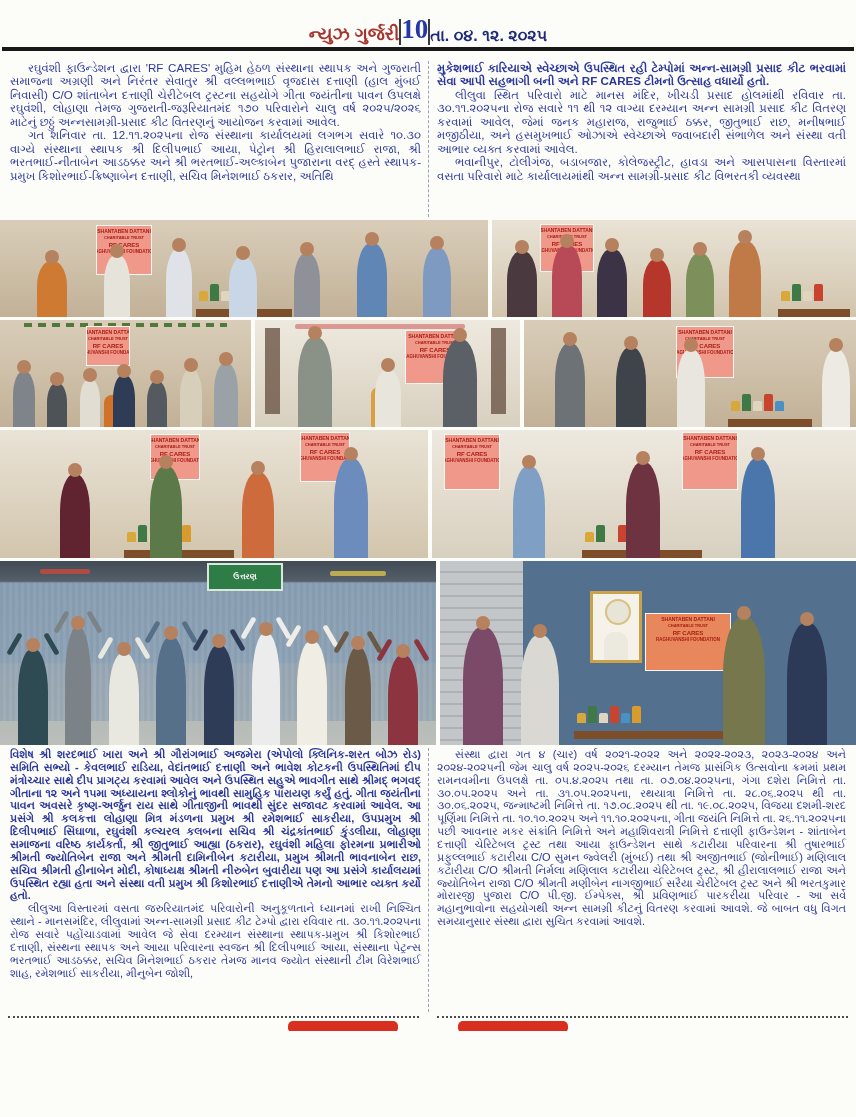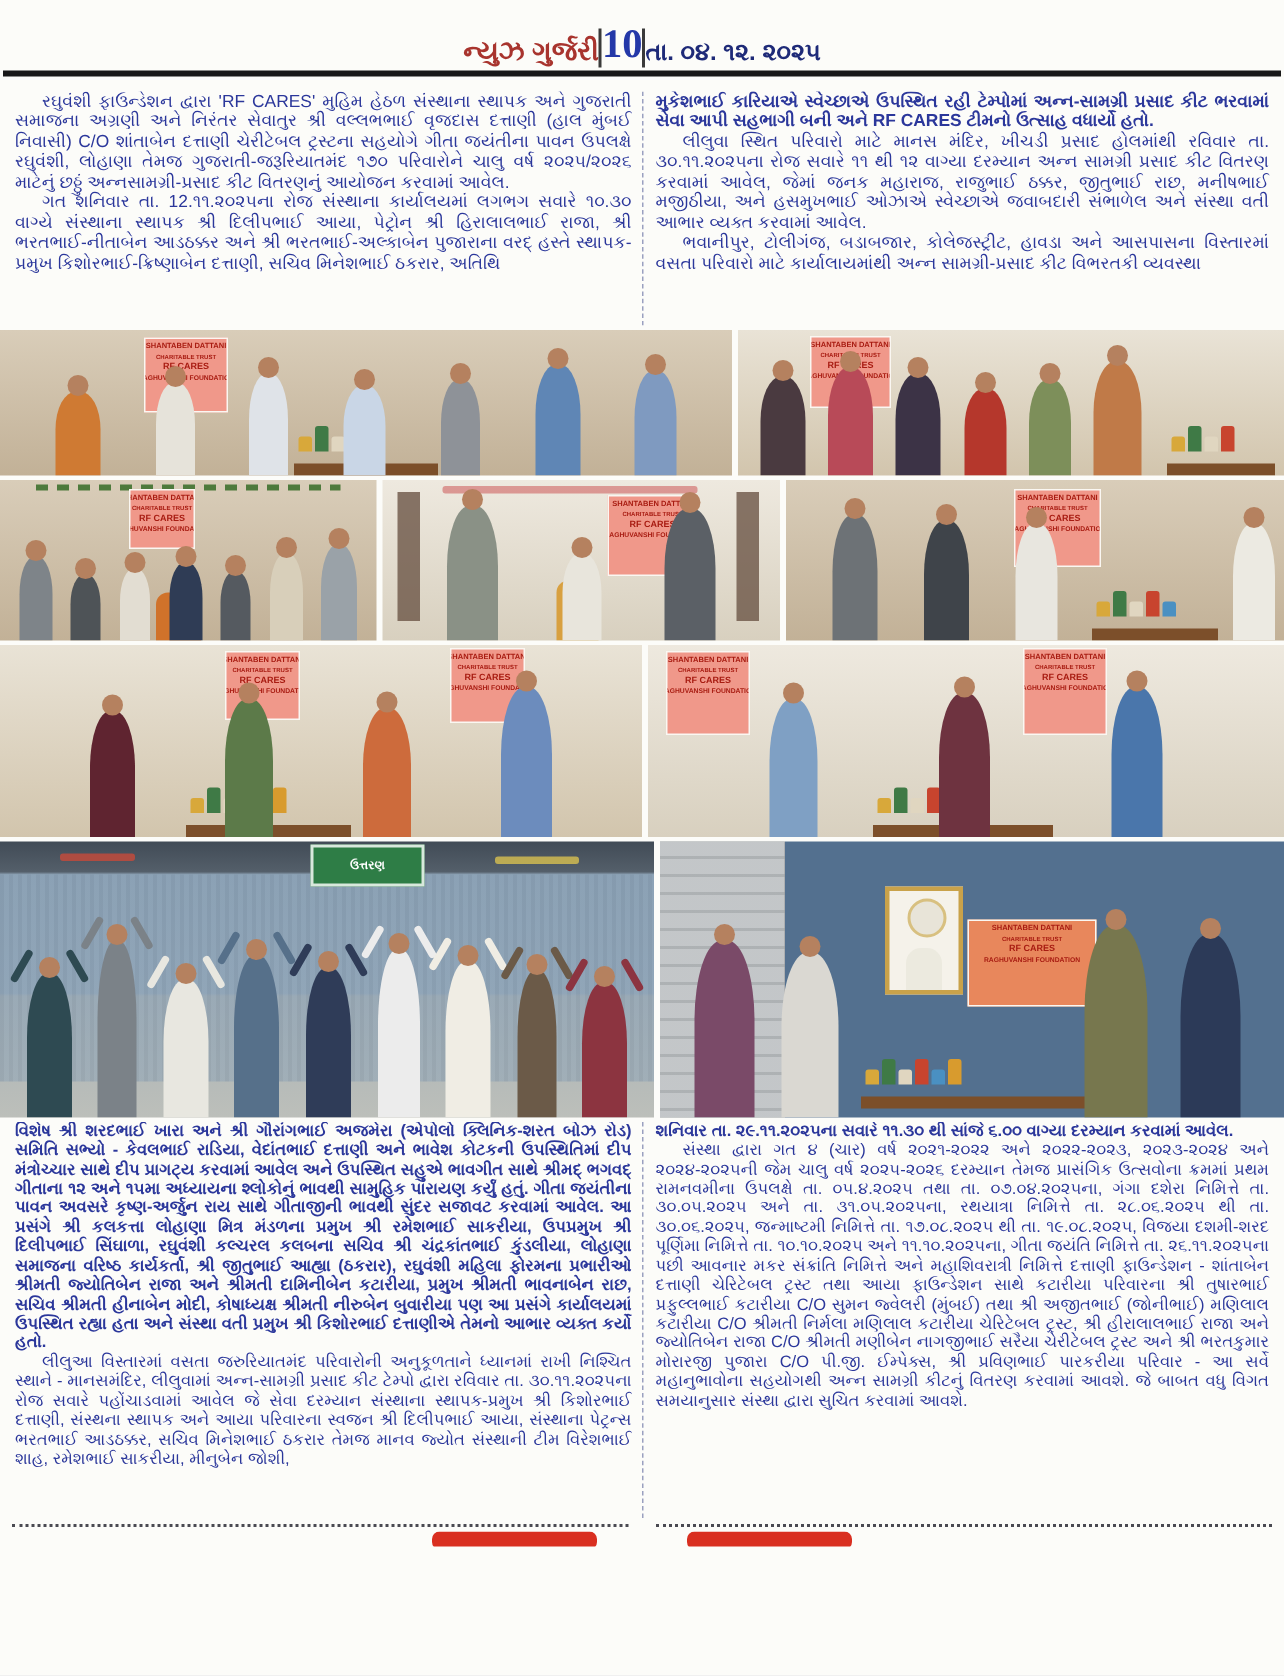--- a/index.html
+++ b/index.html
@@ -342,21 +342,20 @@
         </div>
       </div>
   </div>
 
   <div class="cols bottomtext">
     <div class="col left">
       <p class="noind">વિશેષ શ્રી શરદભાઈ ખારા અને શ્રી ગૌરાંગભાઈ અજમેરા (એપોલો ક્લિનિક-શરત બોઝ રોડ) સમિતિ સભ્યો - કેવલભાઈ રાડિયા, વેદાંતભાઈ દત્તાણી અને ભાવેશ કોટકની ઉપસ્થિતિમાં દીપ મંત્રોચ્ચાર સાથે દીપ પ્રાગટ્ય કરવામાં આવેલ અને ઉપસ્થિત સહુએ ભાવગીત સાથે શ્રીમદ્ ભગવદ્ ગીતાના ૧૨ અને ૧૫મા અધ્યાયના શ્લોકોનું ભાવથી સામુહિક પારાયણ કર્યું હતું. ગીતા જયંતીના પાવન અવસરે કૃષ્ણ-અર્જુન રાય સાથે ગીતાજીની ભાવથી સુંદર સજાવટ કરવામાં આવેલ. આ પ્રસંગે શ્રી કલકત્તા લોહાણા મિત્ર મંડળના પ્રમુખ શ્રી રમેશભાઈ સાકરીયા, ઉપપ્રમુખ શ્રી દિલીપભાઈ સિંઘાળા, રઘુવંશી કલ્ચરલ કલબના સચિવ શ્રી ચંદ્રકાંતભાઈ કુંડલીયા, લોહાણા સમાજના વરિષ્ઠ કાર્યકર્તા, શ્રી જીતુભાઈ આહ્યા (ઠકરાર), રઘુવંશી મહિલા ફોરમના પ્રભારીઓ શ્રીમતી જ્યોતિબેન રાજા અને શ્રીમતી દામિનીબેન કટારીયા, પ્રમુખ શ્રીમતી ભાવનાબેન રાછ, સચિવ શ્રીમતી હીનાબેન મોદી, કોષાધ્યક્ષ શ્રીમતી નીરુબેન બુવારીયા પણ આ પ્રસંગે કાર્યાલયમાં ઉપસ્થિત રહ્યા હતા અને સંસ્થા વતી પ્રમુખ શ્રી કિશોરભાઈ દત્તાણીએ તેમનો આભાર વ્યક્ત કર્યો હતો.</p>
       <p>લીલુઆ વિસ્તારમાં વસતા જરુરિયાતમંદ પરિવારોની અનુકૂળતાને ધ્યાનમાં રાખી નિશ્ચિત સ્થાને - માનસમંદિર, લીલુવામાં અન્ન-સામગ્રી પ્રસાદ કીટ ટેમ્પો દ્વારા રવિવાર તા. ૩૦.૧૧.૨૦૨૫ના રોજ સવારે પહોંચાડવામાં આવેલ જે સેવા દરમ્યાન સંસ્થાના સ્થાપક-પ્રમુખ શ્રી કિશોરભાઈ દત્તાણી, સંસ્થના સ્થાપક અને આયા પરિવારના સ્વજન શ્રી દિલીપભાઈ આયા, સંસ્થાના પેટ્રન્સ ભરતભાઈ આડઠક્કર, સચિવ મિનેશભાઈ ઠકરાર તેમજ માનવ જ્યોત સંસ્થાની ટીમ વિરેશભાઈ શાહ, રમેશભાઈ સાકરીયા, મીનુબેન જોશી,</p>
     </div>
     <div class="col right">
-      <p class="noind">શનિવાર તા. ૨૯.૧૧.૨૦૨૫ના સવારે ૧૧.૩૦ થી સાંજે ૬.૦૦ વાગ્યા દરમ્યાન કરવામાં આવેલ.</p>
       <p>સંસ્થા દ્વારા ગત ૪ (ચાર) વર્ષ ૨૦૨૧-૨૦૨૨ અને ૨૦૨૨-૨૦૨૩, ૨૦૨૩-૨૦૨૪ અને ૨૦૨૪-૨૦૨૫ની જેમ ચાલુ વર્ષ ૨૦૨૫-૨૦૨૬ દરમ્યાન તેમજ પ્રાસંગિક ઉત્સવોના ક્રમમાં પ્રથમ રામનવમીના ઉપલક્ષે તા. ૦૫.૪.૨૦૨૫ તથા તા. ૦૭.૦૪.૨૦૨૫ના, ગંગા દશેરા નિમિત્તે તા. ૩૦.૦૫.૨૦૨૫ અને તા. ૩૧.૦૫.૨૦૨૫ના, રથયાત્રા નિમિત્તે તા. ૨૮.૦૬.૨૦૨૫ થી તા. ૩૦.૦૬.૨૦૨૫, જન્માષ્ટમી નિમિત્તે તા. ૧૭.૦૮.૨૦૨૫ થી તા. ૧૯.૦૮.૨૦૨૫, વિજયા દશમી-શરદ પૂર્ણિમા નિમિત્તે તા. ૧૦.૧૦.૨૦૨૫ અને ૧૧.૧૦.૨૦૨૫ના, ગીતા જયંતિ નિમિત્તે તા. ૨૬.૧૧.૨૦૨૫ના પછી આવનાર મકર સંક્રાંતિ નિમિત્તે અને મહાશિવરાત્રી નિમિત્તે દત્તાણી ફાઉન્ડેશન - શાંતાબેન દત્તાણી ચેરિટેબલ ટ્રસ્ટ તથા આયા ફાઉન્ડેશન સાથે કટારીયા પરિવારના શ્રી તુષારભાઈ પ્રફુલ્લભાઈ કટારીયા C/O સુમન જ્વેલરી (મુંબઈ) તથા શ્રી અજીતભાઈ (જોનીભાઈ) મણિલાલ કટારીયા C/O શ્રીમતી નિર્મલા મણિલાલ કટારીયા ચેરિટેબલ ટ્રસ્ટ, શ્રી હીરાલાલભાઈ રાજા અને જ્યોતિબેન રાજા C/O શ્રીમતી મણીબેન નાગજીભાઈ સરૈયા ચેરીટેબલ ટ્રસ્ટ અને શ્રી ભરતકુમાર મોરારજી પુજારા C/O પી.જી. ઈમ્પેક્સ, શ્રી પ્રવિણભાઈ પારકરીયા પરિવાર - આ સર્વે મહાનુભાવોના સહયોગથી અન્ન સામગ્રી કીટનું વિતરણ કરવામાં આવશે. જે બાબત વધુ વિગત સમયાનુસાર સંસ્થા દ્વારા સુચિત કરવામાં આવશે.</p>
     </div>
   </div>
 
   <div class="dotrow">
     <div class="dot"></div>
     <div class="dot"></div>
   </div>
   <div class="sliver">
     <span class="sl"></span>

